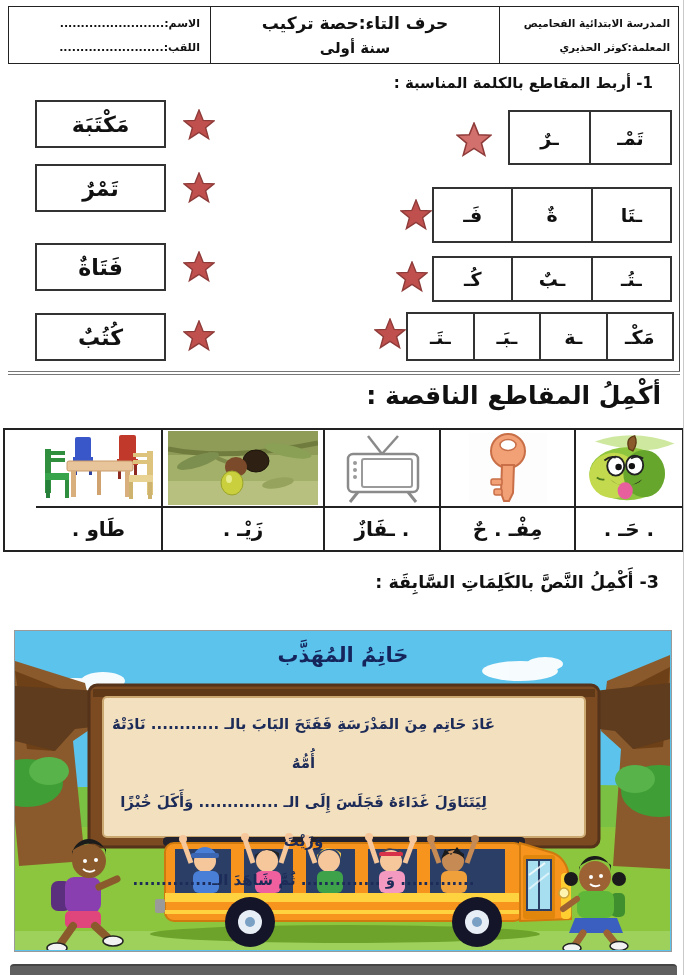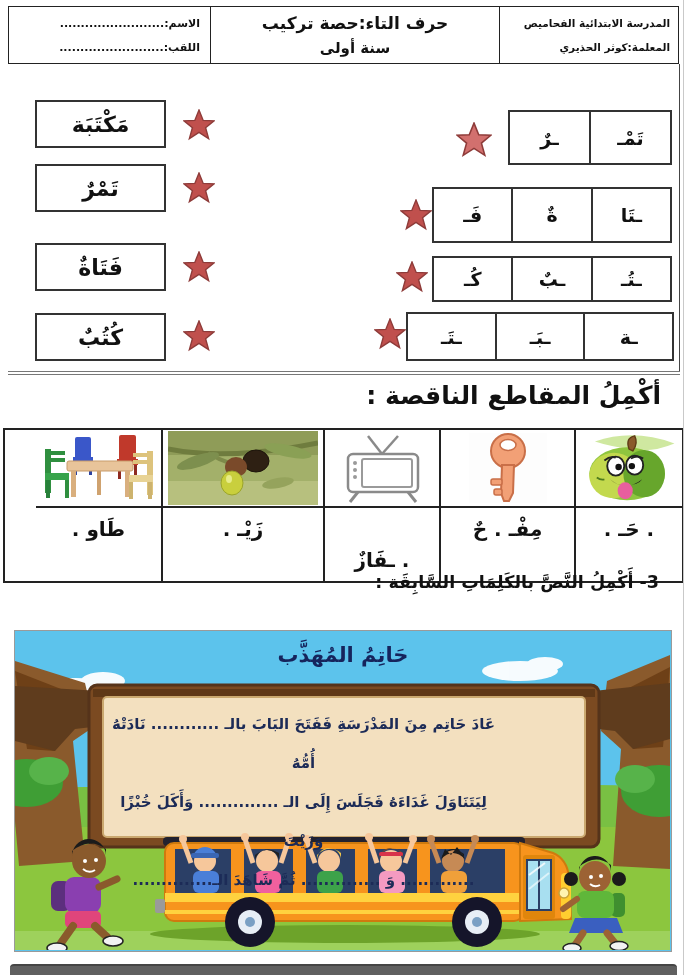--- a/index.html
+++ b/index.html
@@ -74,20 +74,21 @@
       <div class="l1">حرف التاء:حصة تركيب</div>
       <div class="l2">سنة أولى</div>
     </div>
     <div class="h-cell h-right">
       <div>المدرسة الابتدائية الفحاميص</div>
       <div>المعلمة:كوثر الحذيري</div>
     </div>
   </div>
 
   <div class="section1"></div>
+  <div class="s1-title">1- أربط المقاطع بالكلمة المناسبة :</div>
 
   <div class="wordbox" style="top:164px;">تَمْرٌ</div>
   <div class="wordbox" style="top:100px;">مَكْتَبَة</div>
   <div class="wordbox" style="top:243px;">فَتَاةٌ</div>
   <div class="wordbox" style="top:313px;">كُتُبٌ</div>
 
   <svg class="star" style="left:183px;top:109px;" viewBox="0 0 32 32">
       <path d="M16 1 L20.2 11.4 L31 11.8 L22.6 18.8 L25.6 29.6 L16 23.4 L6.4 29.6 L9.4 18.8 L1 11.8 L11.8 11.4 Z" fill="#c0504d" stroke="#8e3b39" stroke-width="1.4"></path>
     </svg>
   <svg class="star" style="left:183px;top:172px;" viewBox="0 0 32 32">
@@ -120,20 +121,21 @@
   <div class="syl-row" style="left:432px;top:256px;width:240px;height:46px;">
     <div class="syl-cell">ـتُـ</div>
     <div class="syl-cell">ـبٌ</div>
     <div class="syl-cell">كُـ</div>
   </div>
   <svg class="star" style="left:396px;top:261px;" viewBox="0 0 32 32">
       <path d="M16 1 L20.2 11.4 L31 11.8 L22.6 18.8 L25.6 29.6 L16 23.4 L6.4 29.6 L9.4 18.8 L1 11.8 L11.8 11.4 Z" fill="#c0504d" stroke="#8e3b39" stroke-width="1.4"></path>
     </svg>
 
   <div class="syl-row" style="left:406px;top:312px;width:268px;height:49px;">
+    <div class="syl-cell">مَكْـ</div>
     <div class="syl-cell">ـة</div>
     <div class="syl-cell">ـبَـ</div>
     <div class="syl-cell">ـتَـ</div>
   </div>
   <svg class="star" style="left:374px;top:318px;" viewBox="0 0 32 32">
       <path d="M16 1 L20.2 11.4 L31 11.8 L22.6 18.8 L25.6 29.6 L16 23.4 L6.4 29.6 L9.4 18.8 L1 11.8 L11.8 11.4 Z" fill="#c0504d" stroke="#8e3b39" stroke-width="1.4"></path>
     </svg>
 
   <div class="divider"></div>
 
@@ -170,21 +172,21 @@
           <circle cx="45" cy="20" r="17" fill="#f2a076" stroke="#c96f48" stroke-width="2"></circle>
           <ellipse cx="45" cy="14" rx="8" ry="5.5" fill="#fff" stroke="#c96f48" stroke-width="1.5"></ellipse>
           <path d="M39 34 L51 34 L50 62 L46 70 L41 70 L38 62 Z" fill="#f2a076" stroke="#c96f48" stroke-width="2"></path>
           <rect x="28" y="48" width="11" height="6" rx="2" fill="#f2a076" stroke="#c96f48" stroke-width="1.5"></rect>
           <rect x="31" y="58" width="8" height="6" rx="2" fill="#f2a076" stroke="#c96f48" stroke-width="1.5"></rect>
         </svg>
       </div>
       <div class="txt-cell">مِفْـ . حٌ</div>
     </div>
 
-    <div class="t-col" style="width:116px;gap:31px;">
+    <div class="t-col" style="width:116px;">
       <div class="img-cell">
         <svg width="100" height="72" viewBox="0 0 100 72">
           <line x1="50" y1="22" x2="36" y2="4" stroke="#8a8a8a" stroke-width="2.5"></line>
           <line x1="50" y1="22" x2="66" y2="4" stroke="#8a8a8a" stroke-width="2.5"></line>
           <rect x="16" y="22" width="70" height="38" rx="5" fill="#fff" stroke="#8a8a8a" stroke-width="2.5"></rect>
           <rect x="30" y="27" width="50" height="28" rx="2" fill="#fff" stroke="#9a9a9a" stroke-width="2"></rect>
           <circle cx="23" cy="31" r="2" fill="#9a9a9a"></circle>
           <circle cx="23" cy="38" r="2" fill="#9a9a9a"></circle>
           <circle cx="23" cy="45" r="2" fill="#9a9a9a"></circle>
           <line x1="26" y1="60" x2="18" y2="70" stroke="#8a8a8a" stroke-width="3"></line>

